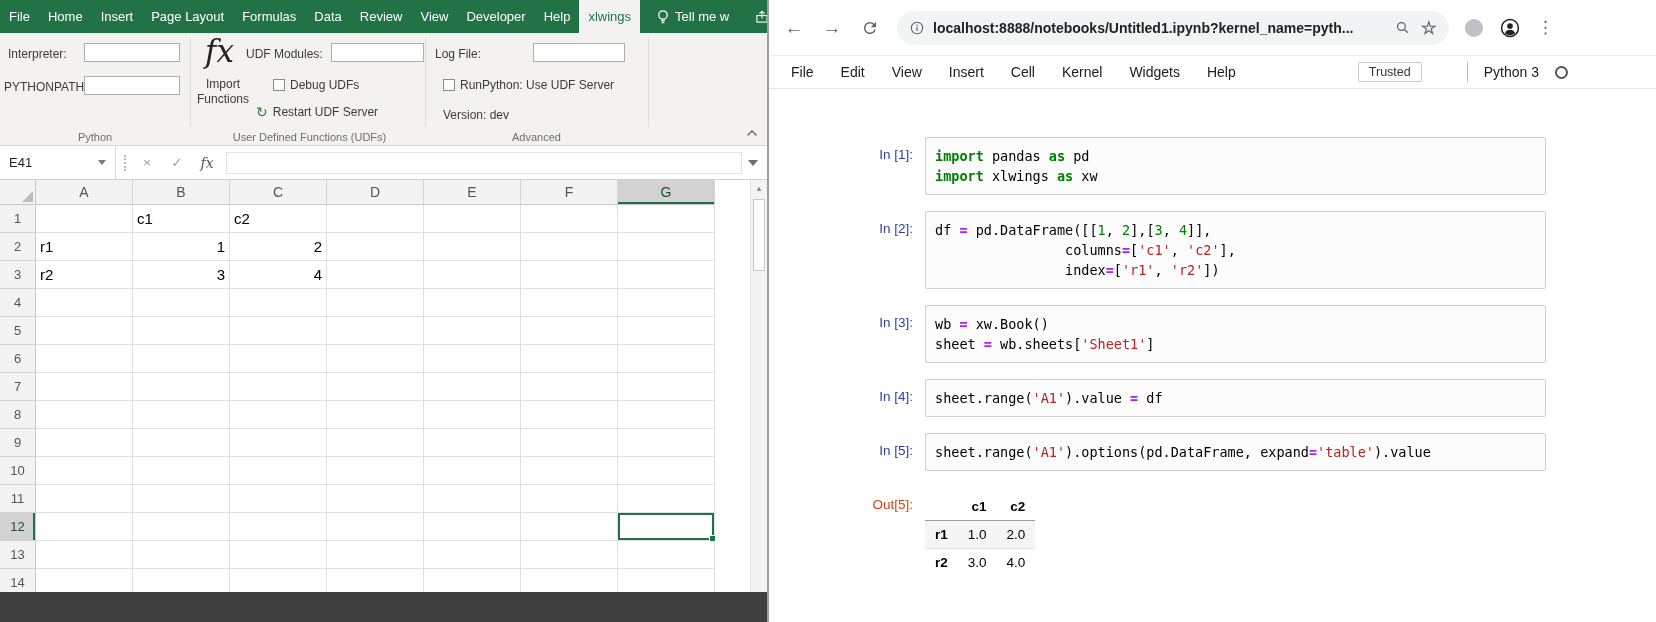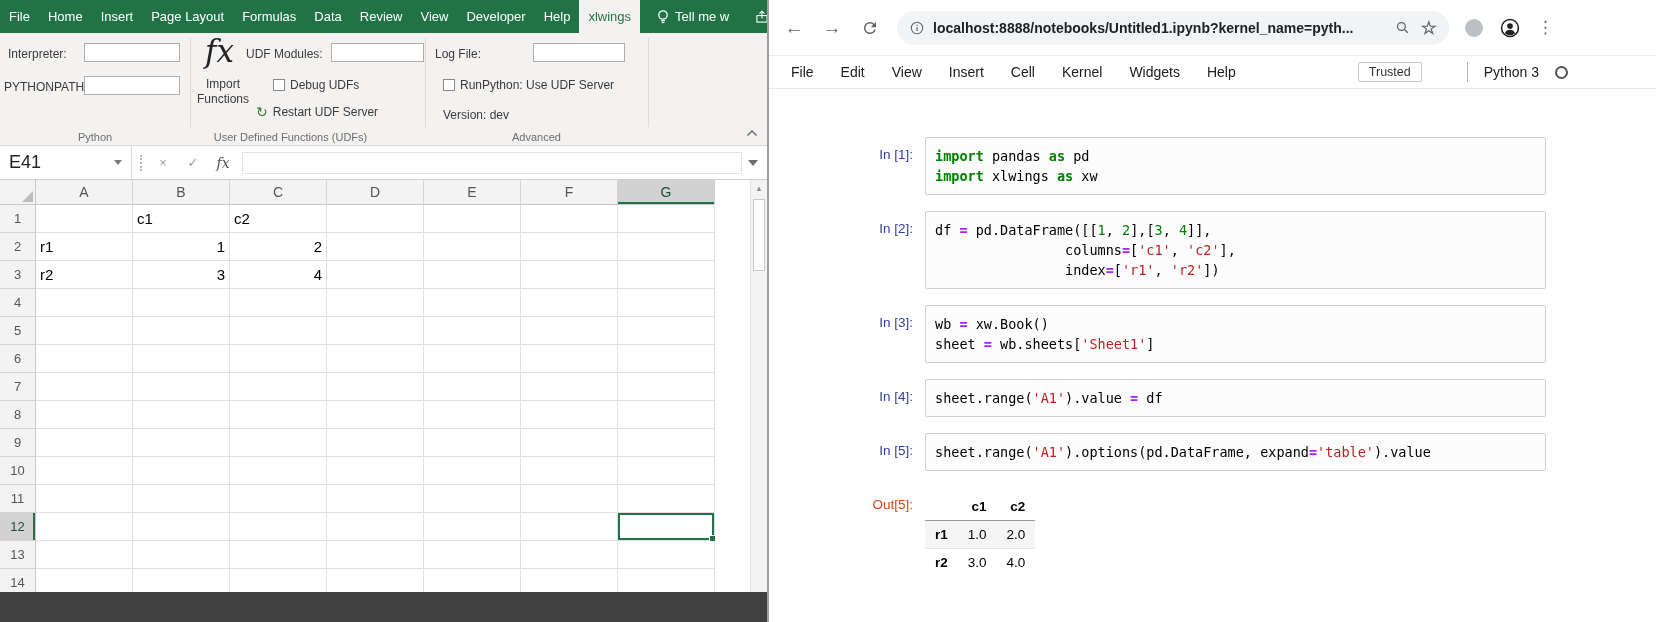--- a/index.html
+++ b/index.html
@@ -33,22 +33,22 @@
                line-height:1.25; }
   .cb { display:inline-block; width:12px; height:12px; border:1px solid #8a8a8a;
         background:#fff; vertical-align:-2px; margin-right:5px; }
   .cb-row { position:absolute; white-space:nowrap; }
   .restart-row { position:absolute; white-space:nowrap; display:flex; align-items:center; gap:5px; }
   .restart-glyph { color:#2f7d32; font-size:14px; line-height:1; }
   .rib-collapse { position:absolute; right:9px; bottom:5px; color:#666; }
 
   .fbar { height:34px; background:#fff; display:flex; align-items:center;
           border-bottom:1px solid #cfcfcf; }
-  .namebox { width:132px; height:100%; border-right:1px solid #d9d9d9; display:flex;
-             align-items:center; padding:0 9px; font-size:18px; color:#222; }
+  .namebox { width:116px; height:100%; border-right:1px solid #d9d9d9; display:flex;
+             align-items:center; padding:0 9px; font-size:13px; color:#222; }
   .nb-arrow { margin-left:auto; width:0; height:0; border-left:4px solid transparent;
               border-right:4px solid transparent; border-top:5px solid #7a7a7a; }
   .fb-dots { height:16px; border-left:2px dotted #b9b9b9; margin:0 6px 0 8px; }
   .fb-btn { width:30px; text-align:center; color:#9b9b9b; font-size:13px;
             background:none; border:none; }
   .fb-fx { font-family:"DejaVu Serif", serif; font-style:italic; color:#555;
            font-size:14px; width:30px; text-align:center; }
   .fb-input { flex:1; height:22px; border:1px solid #e3e3e3; margin:0 6px 0 4px; background:#fff; }
   .fb-chev { width:0; height:0; border-left:5px solid transparent; border-right:5px solid transparent;
              border-top:6px solid #6d6d6d; margin-right:9px; }
@@ -178,21 +178,21 @@
 
       <span class="fx-big">fx</span>
       <span class="import-fn">Import Functions</span>
       <span class="rlabel" style="left:246px; top:14px;">UDF Modules:</span>
       <input class="rinput" style="left: 331px; top: 10px; width: 93px;">
       <span class="cb-row" style="left:257px; top:45px;margin-left:16px;"><span class="cb"></span><span>Debug UDFs</span></span>
       <span class="restart-row" style="left:256px; top:72px;">
           <span class="restart-glyph">↻</span>
           <span>Restart UDF Server</span>
         </span>
-      <span class="rgroup-label" style="left:173px; width:235px;">User Defined Functions (UDFs)</span>
+      <span class="rgroup-label" style="left:192px; width:235px;">User Defined Functions (UDFs)</span>
       <div class="rsep" style="left:425px;"></div>
 
       <span class="rlabel" style="left:435px; top:14px;">Log File:</span>
       <input class="rinput" style="left: 533px; top: 10px; width: 92px;">
       <span class="cb-row" style="left:443px; top:45px;"><span class="cb"></span><span>RunPython: Use UDF Server</span></span>
       <span class="rlabel" style="left:443px; top:75px;">Version: dev</span>
       <span class="rgroup-label" style="left:425px; width:223px;">Advanced</span>
       <div class="rsep" style="left:648px;"></div>
 
       <div class="rib-collapse">

